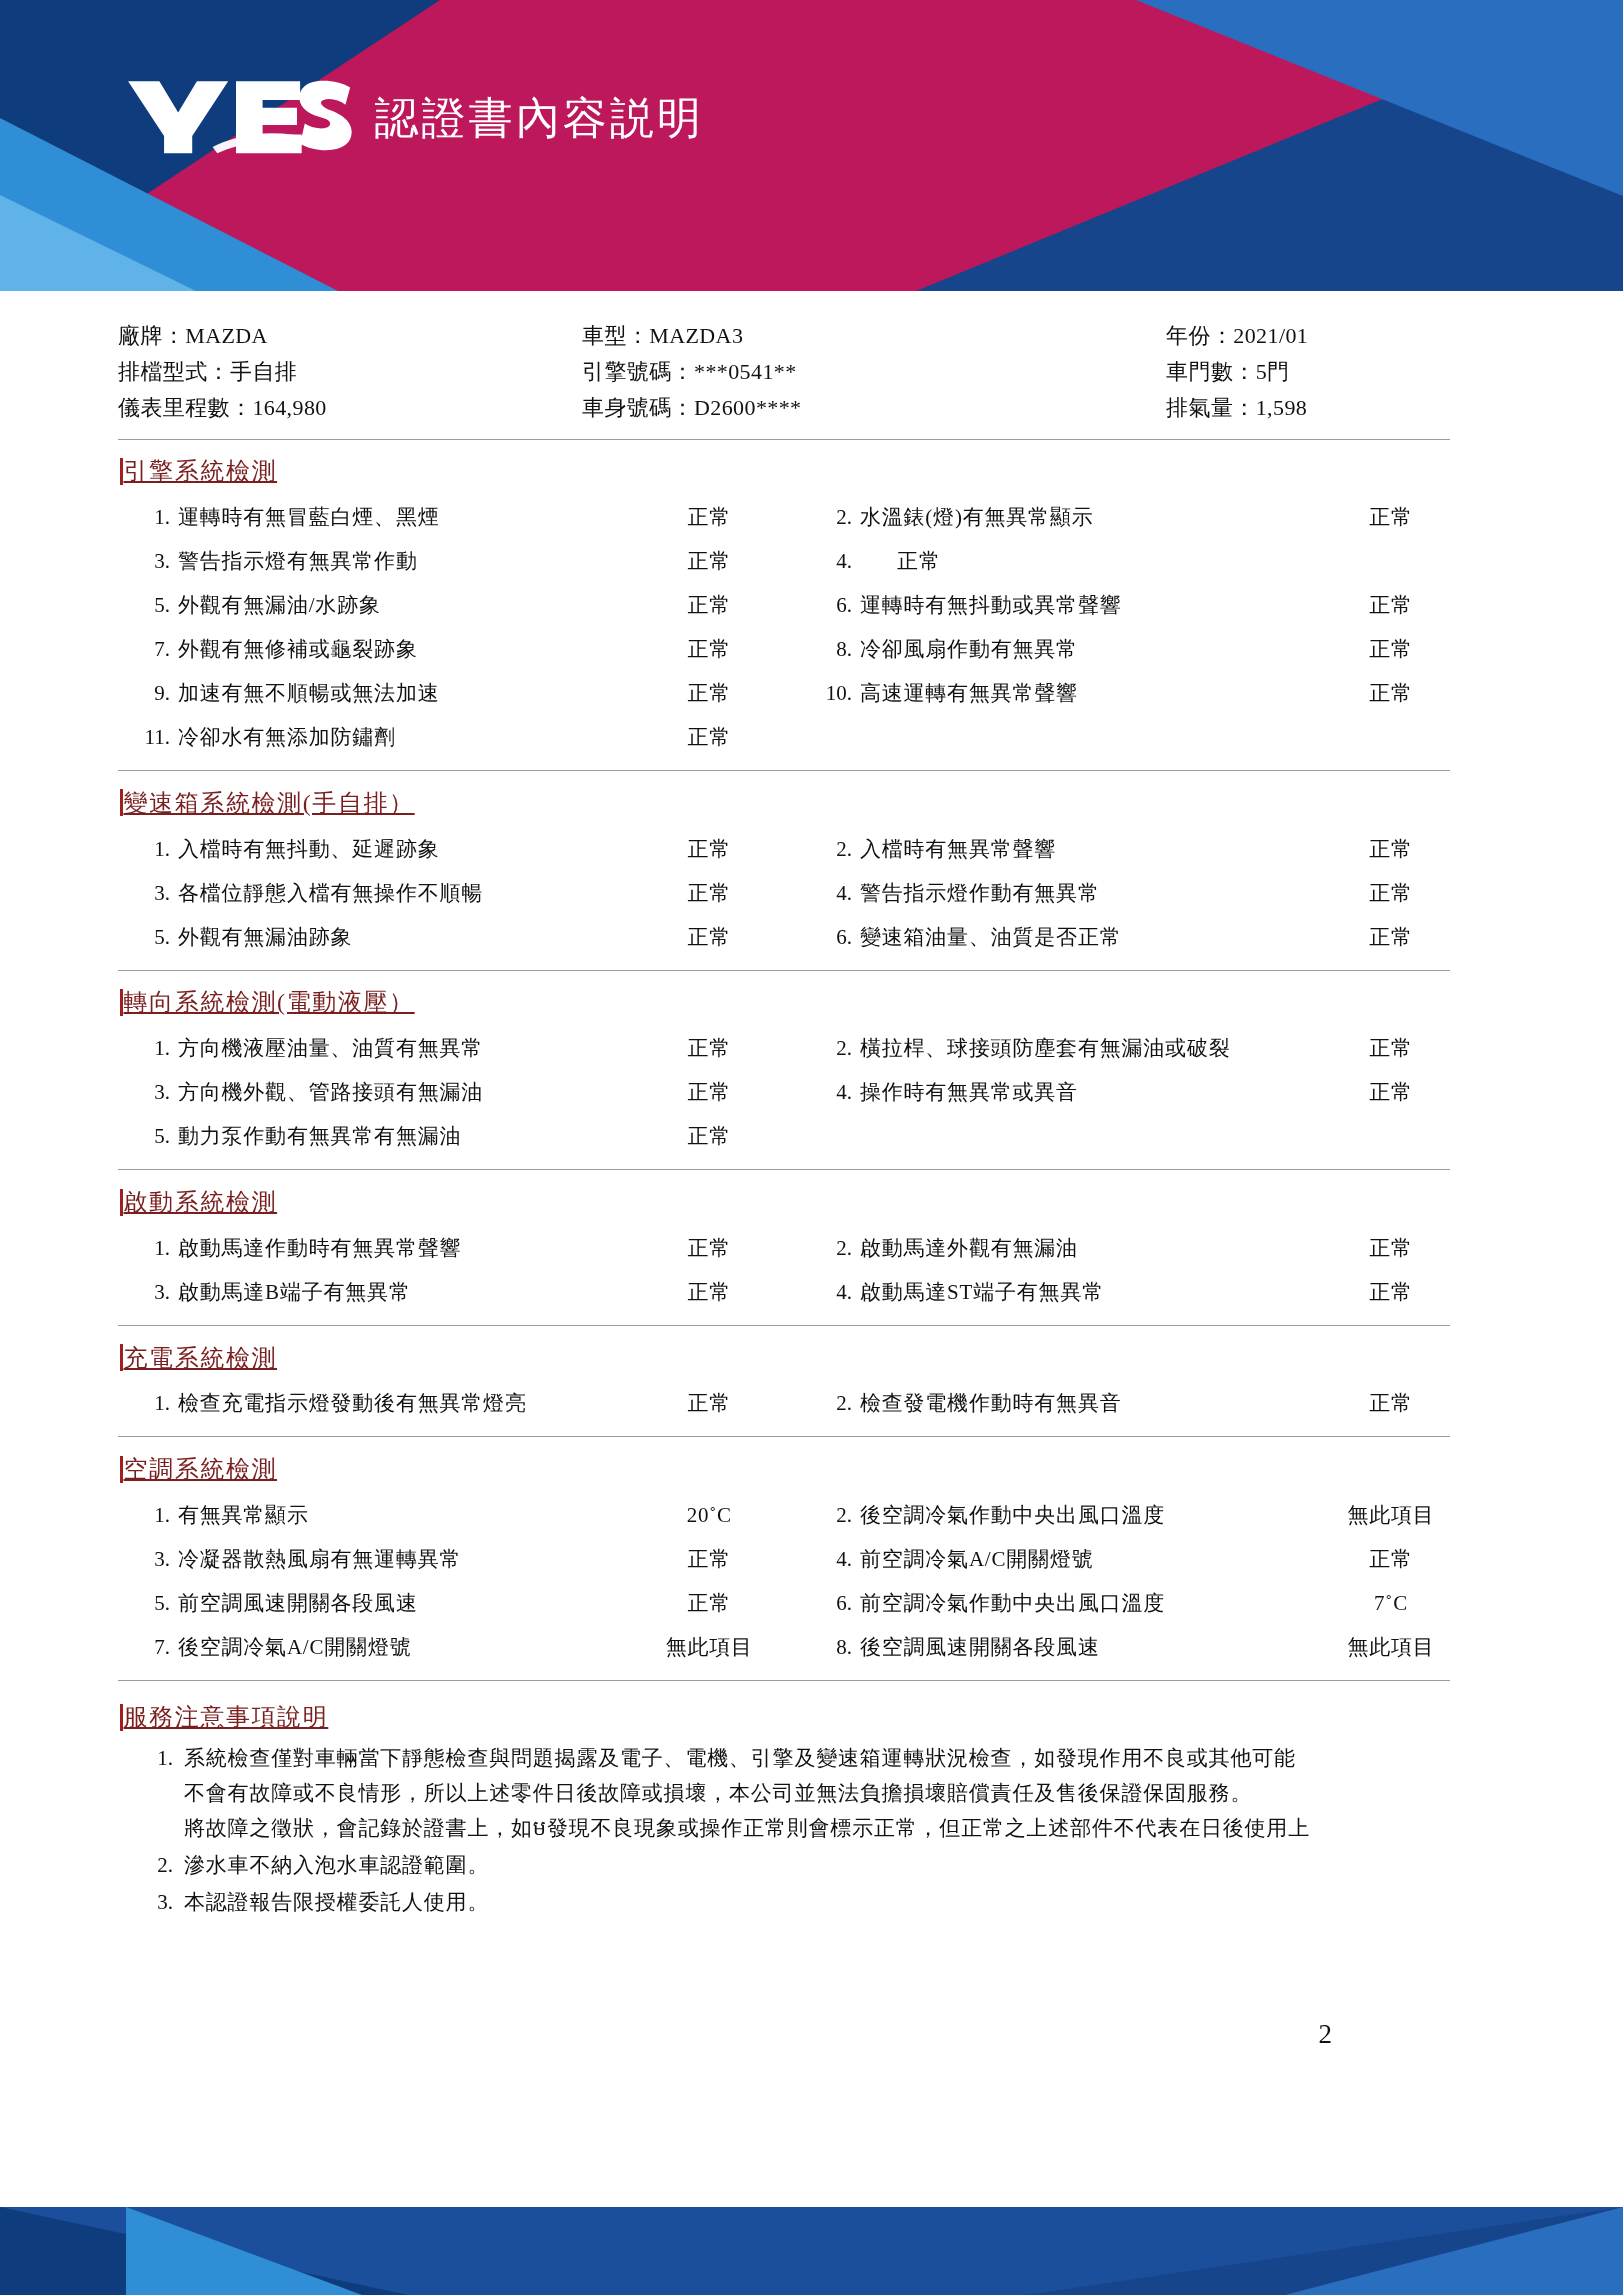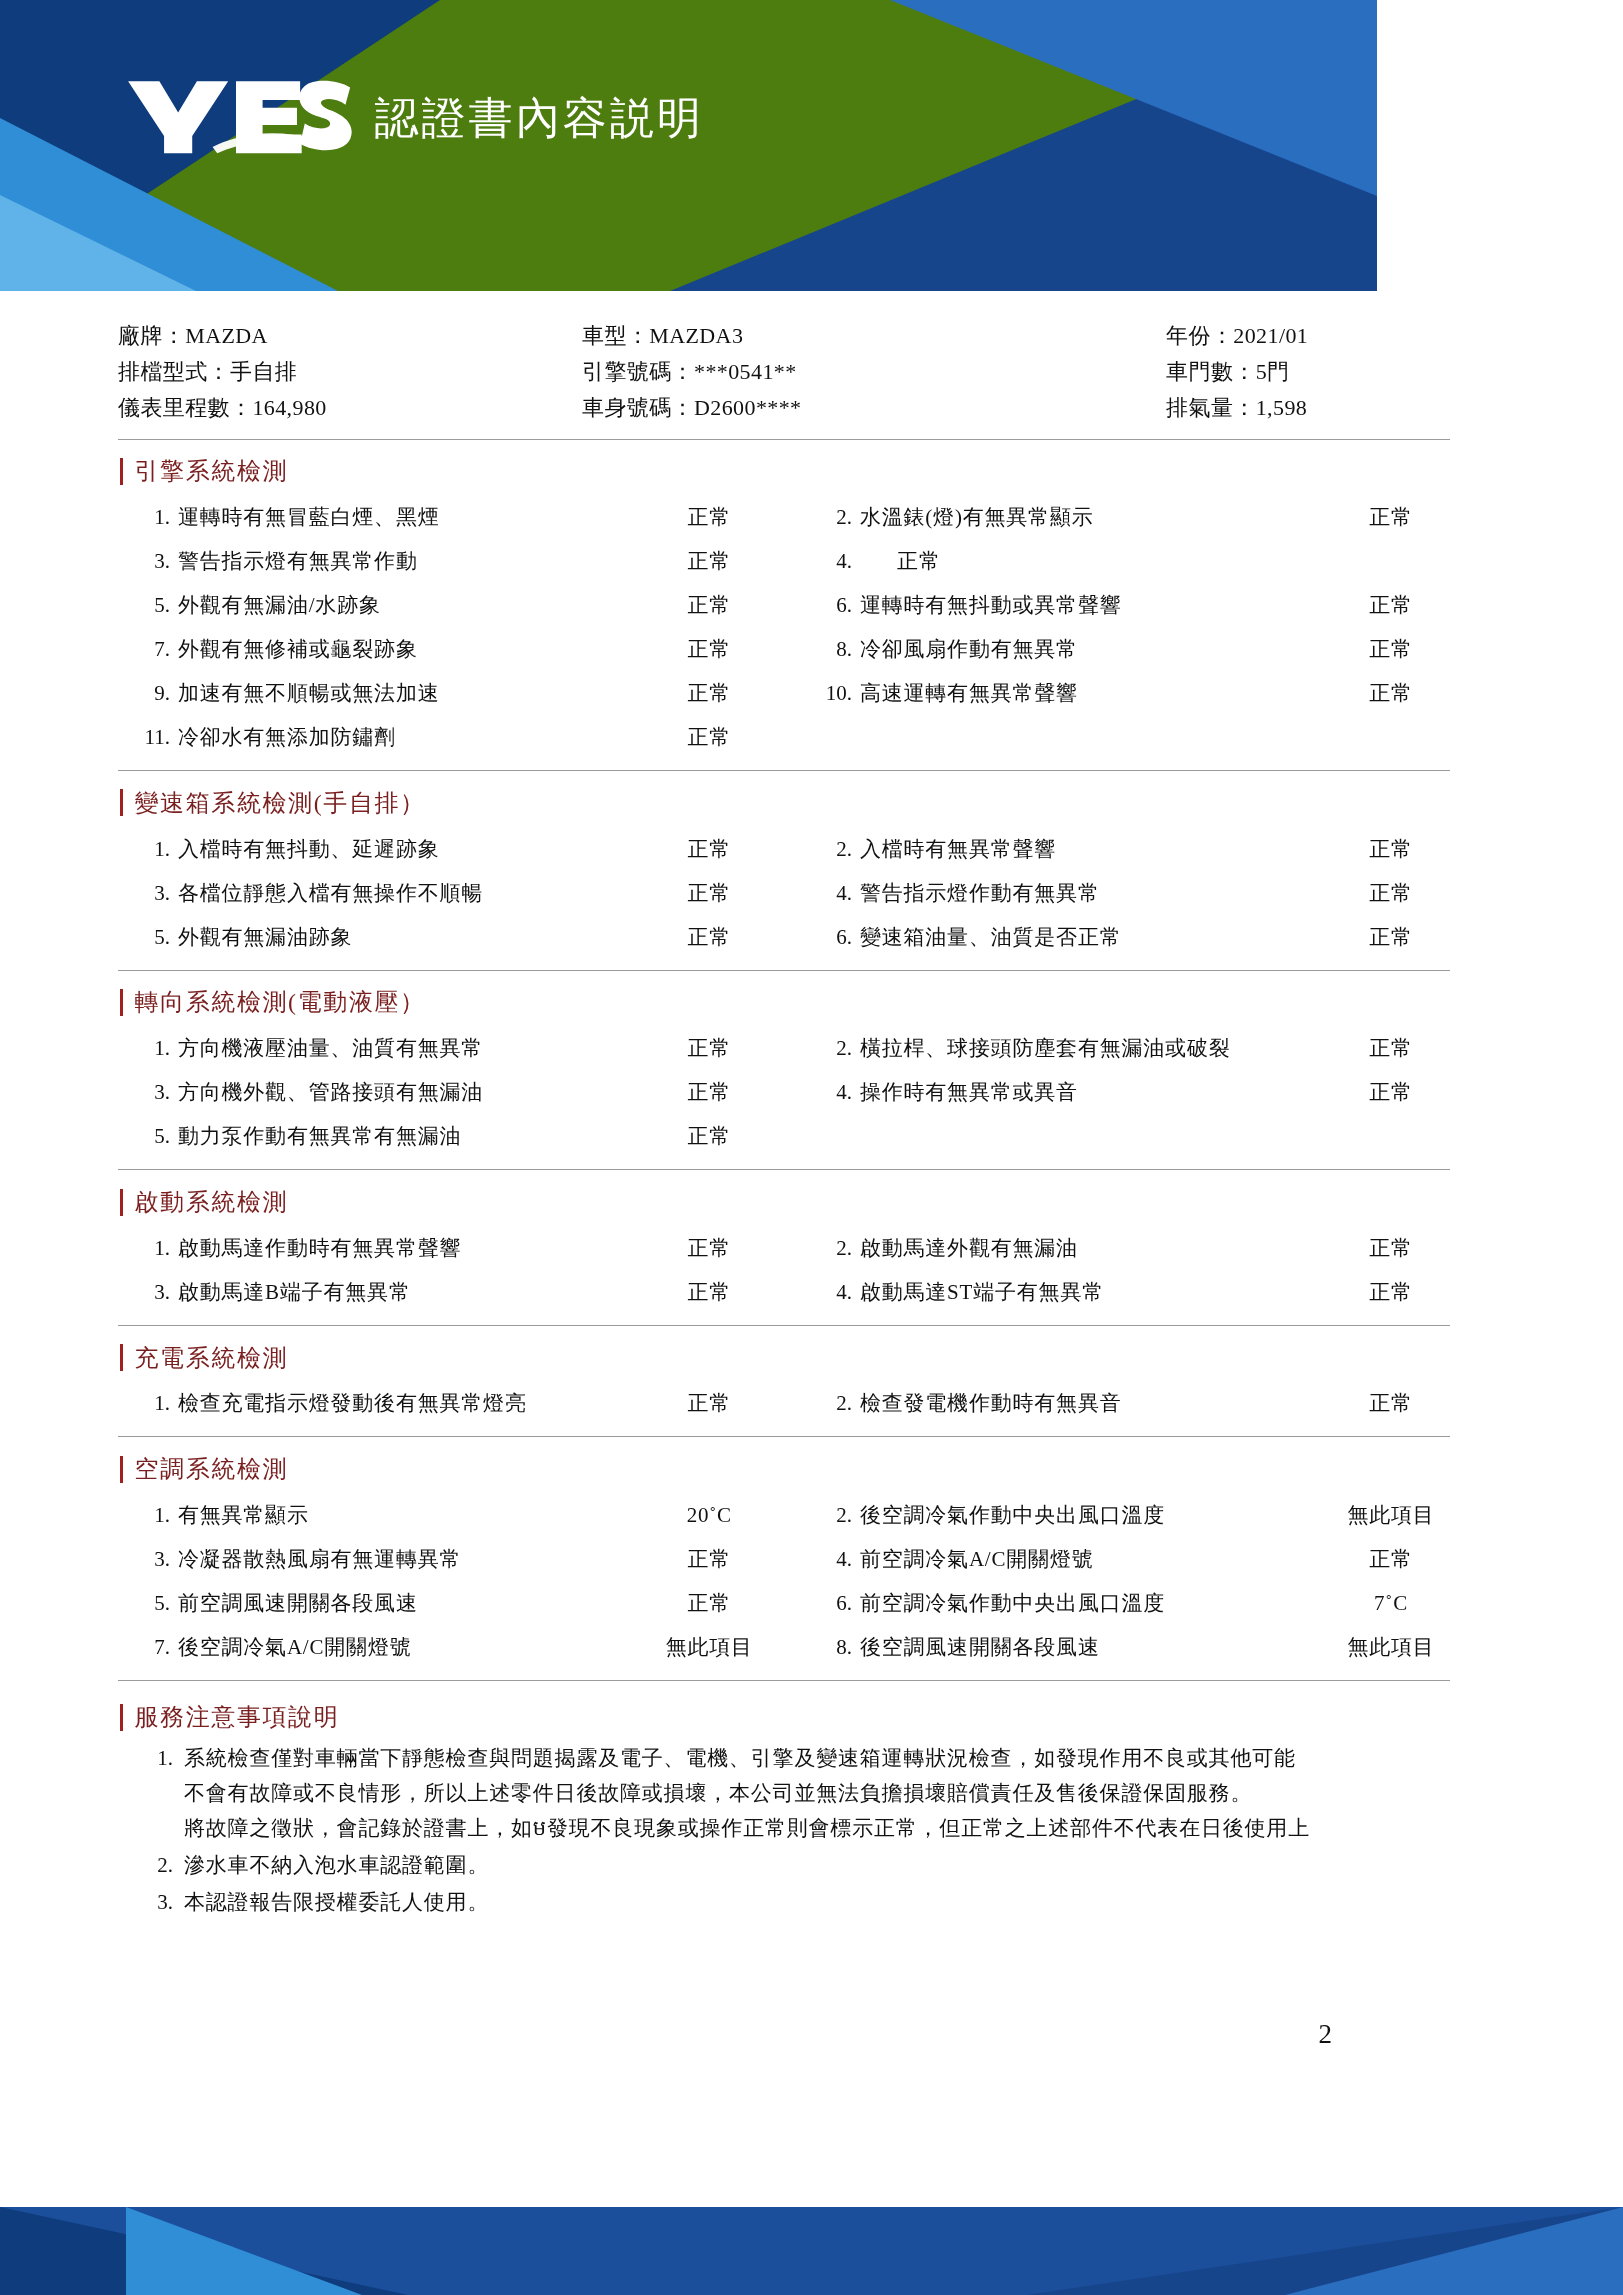--- a/index.html
+++ b/index.html
@@ -12,23 +12,23 @@
     height: 2295px;
     font-family: "Liberation Serif", "DejaVu Serif", serif;
     color: #111111;
     position: relative;
     overflow: hidden;
   }
 
   
   .header {
     position: relative;
-    width: 1377px;
+    width: 1623px;
     height: 291px;
-    background: #4d7c0f;
+    background: #be185d;
     overflow: hidden;
   }
   .hdr-shape-a {
     position: absolute;
     left: 0; top: 0;
     width: 0; height: 0;
     border-top: 291px solid #0f3c7d;
     border-right: 440px solid transparent;
   }
   .hdr-shape-b {
@@ -109,26 +109,27 @@
 
   
   .section {
     border-bottom: 1.6px solid #9b9b9b;
     padding-bottom: 11px;
   }
   .section.last { border-bottom: none; }
   .section-title {
     display: flex;
     align-items: center;
-    gap: 11px;
+    gap: 0;
     margin: 15.7px 0 7.9px 1.6px;
     font-size: 24px;
     color: #7a1f1f;
     letter-spacing: 1.6px;
     font-family: "Liberation Serif", "DejaVu Serif", serif;
+    text-decoration: underline;
   }
   .section-bar {
     display: inline-block;
     width: 3.9px;
     height: 27px;
     background: #a02020;
   }
 
   .items {
     display: flex;

